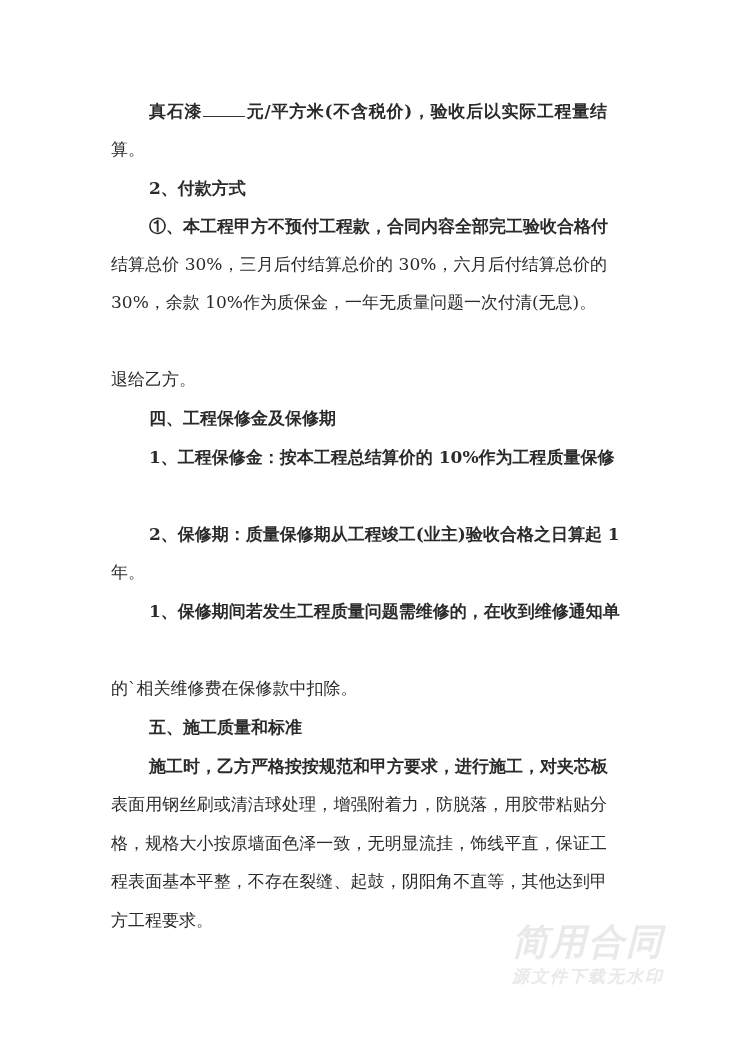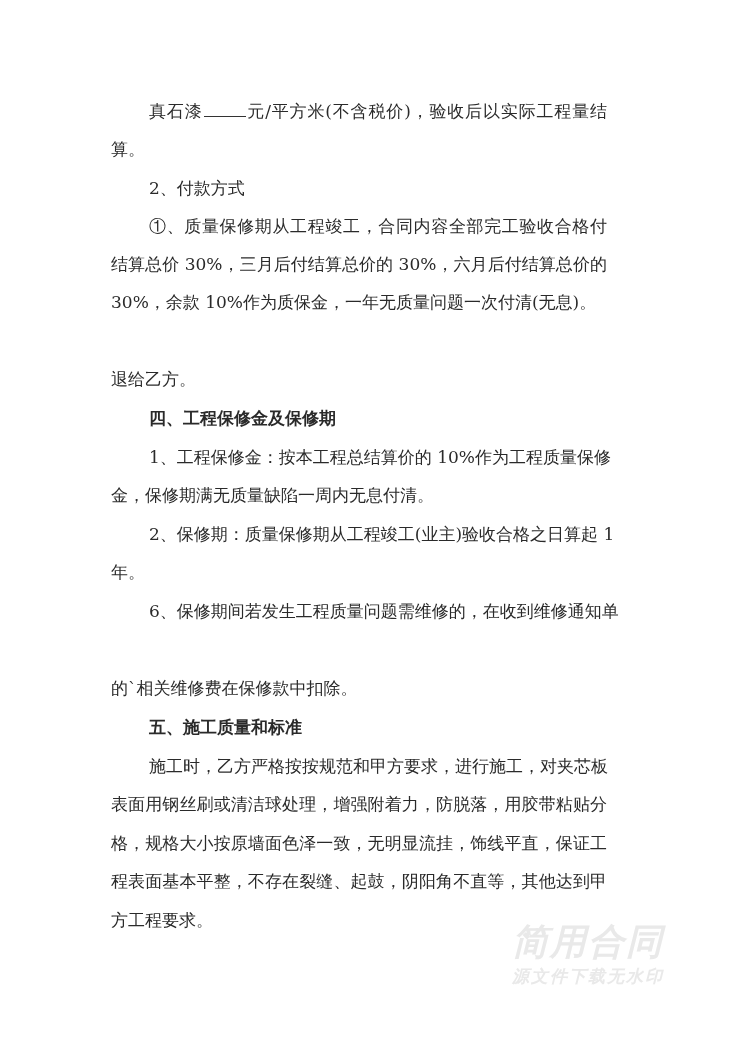--- a/index.html
+++ b/index.html
@@ -6,44 +6,43 @@
   body {
     width: 742px; height: 1049px; background: #ffffff; position: relative; overflow: hidden;
     font-family: "DejaVu Serif", "Liberation Serif", serif; color: #2a2a2a;
   }
   .page { position: absolute; left: 0; top: 0; width: 742px; height: 1049px; }
   .line {
     position: absolute; left: 111px; width: 496px; font-size: 17px; line-height: 22px;
     white-space: nowrap; text-align: justify; text-align-last: justify;
   }
   .line.last { text-align-last: left; }
-  .line.indent { left: 149px; width: 458px; }
+  .line.indent { left: 149px; width: 458px; font-weight: bold; }
   .line.heading { font-weight: bold; text-align-last: left; }
   .blank { display: inline-block; width: 42px; border-bottom: 1px solid #333; height: 14px; vertical-align: baseline; margin: 0 1px; }
   .wm { position: absolute; right: 40px; color: #e9e9e9; font-family: "DejaVu Sans", sans-serif; font-style: italic; font-weight: bold; letter-spacing: 2px; }
   .wm1 { top: 918px; left: 512px; font-size: 36px; }
   .wm2 { top: 965px; left: 512px; font-size: 17px; }
 </style>
 </head>
 <body>
 
 <div class="page">
   <div class="line indent" style="top:100px"><span>真石漆</span><span class="blank"></span><span>元/平方米(不含税价)，验收后以实际工程量结</span></div>
   <div class="line last" style="top:138px">算。</div>
   <div class="line indent last" style="top:177px">2、付款方式</div>
-  <div class="line indent" style="top:215px">①、质量保修期从工程竣工，合同内容全部完工验收合格付</div>
+  <div class="line indent" style="top:215px">①、本工程甲方不预付工程款，合同内容全部完工验收合格付</div>
   <div class="line" style="top:253px">结算总价 30%，三月后付结算总价的 30%，六月后付结算总价的</div>
   <div class="line last" style="top:291px">30%，余款 10%作为质保金，一年无质量问题一次付清(无息)。</div>
   <div class="line indent heading" style="top:407px">四、工程保修金及保修期</div>
   <div class="line last" style="top:368px">退给乙方。</div>
   <div class="line indent" style="top:446px">1、工程保修金：按本工程总结算价的 10%作为工程质量保修</div>
-  <div class="line last" style="top:484px">金，保修期满无质量缺陷一周内无息付清。</div>
   <div class="line indent" style="top:523px">2、保修期：质量保修期从工程竣工(业主)验收合格之日算起 1</div>
   <div class="line last" style="top:561px">年。</div>
-  <div class="line indent" style="top:600px">6、保修期间若发生工程质量问题需维修的，在收到维修通知单</div>
+  <div class="line indent" style="top:600px">1、保修期间若发生工程质量问题需维修的，在收到维修通知单</div>
   <div class="line last" style="top:677px">的`相关维修费在保修款中扣除。</div>
   <div class="line indent" style="top:755px">施工时，乙方严格按按规范和甲方要求，进行施工，对夹芯板</div>
   <div class="line indent heading" style="top:716px">五、施工质量和标准</div>
   <div class="line" style="top:832px">格，规格大小按原墙面色泽一致，无明显流挂，饰线平直，保证工</div>
   <div class="line" style="top:793px">表面用钢丝刷或清洁球处理，增强附着力，防脱落，用胶带粘贴分</div>
   <div class="line last" style="top:909px">方工程要求。</div>
   <div class="line" style="top:870px">程表面基本平整，不存在裂缝、起鼓，阴阳角不直等，其他达到甲</div>
 
   <div class="wm wm1">简用合同</div>
   <div class="wm wm2">源文件下载无水印</div>

